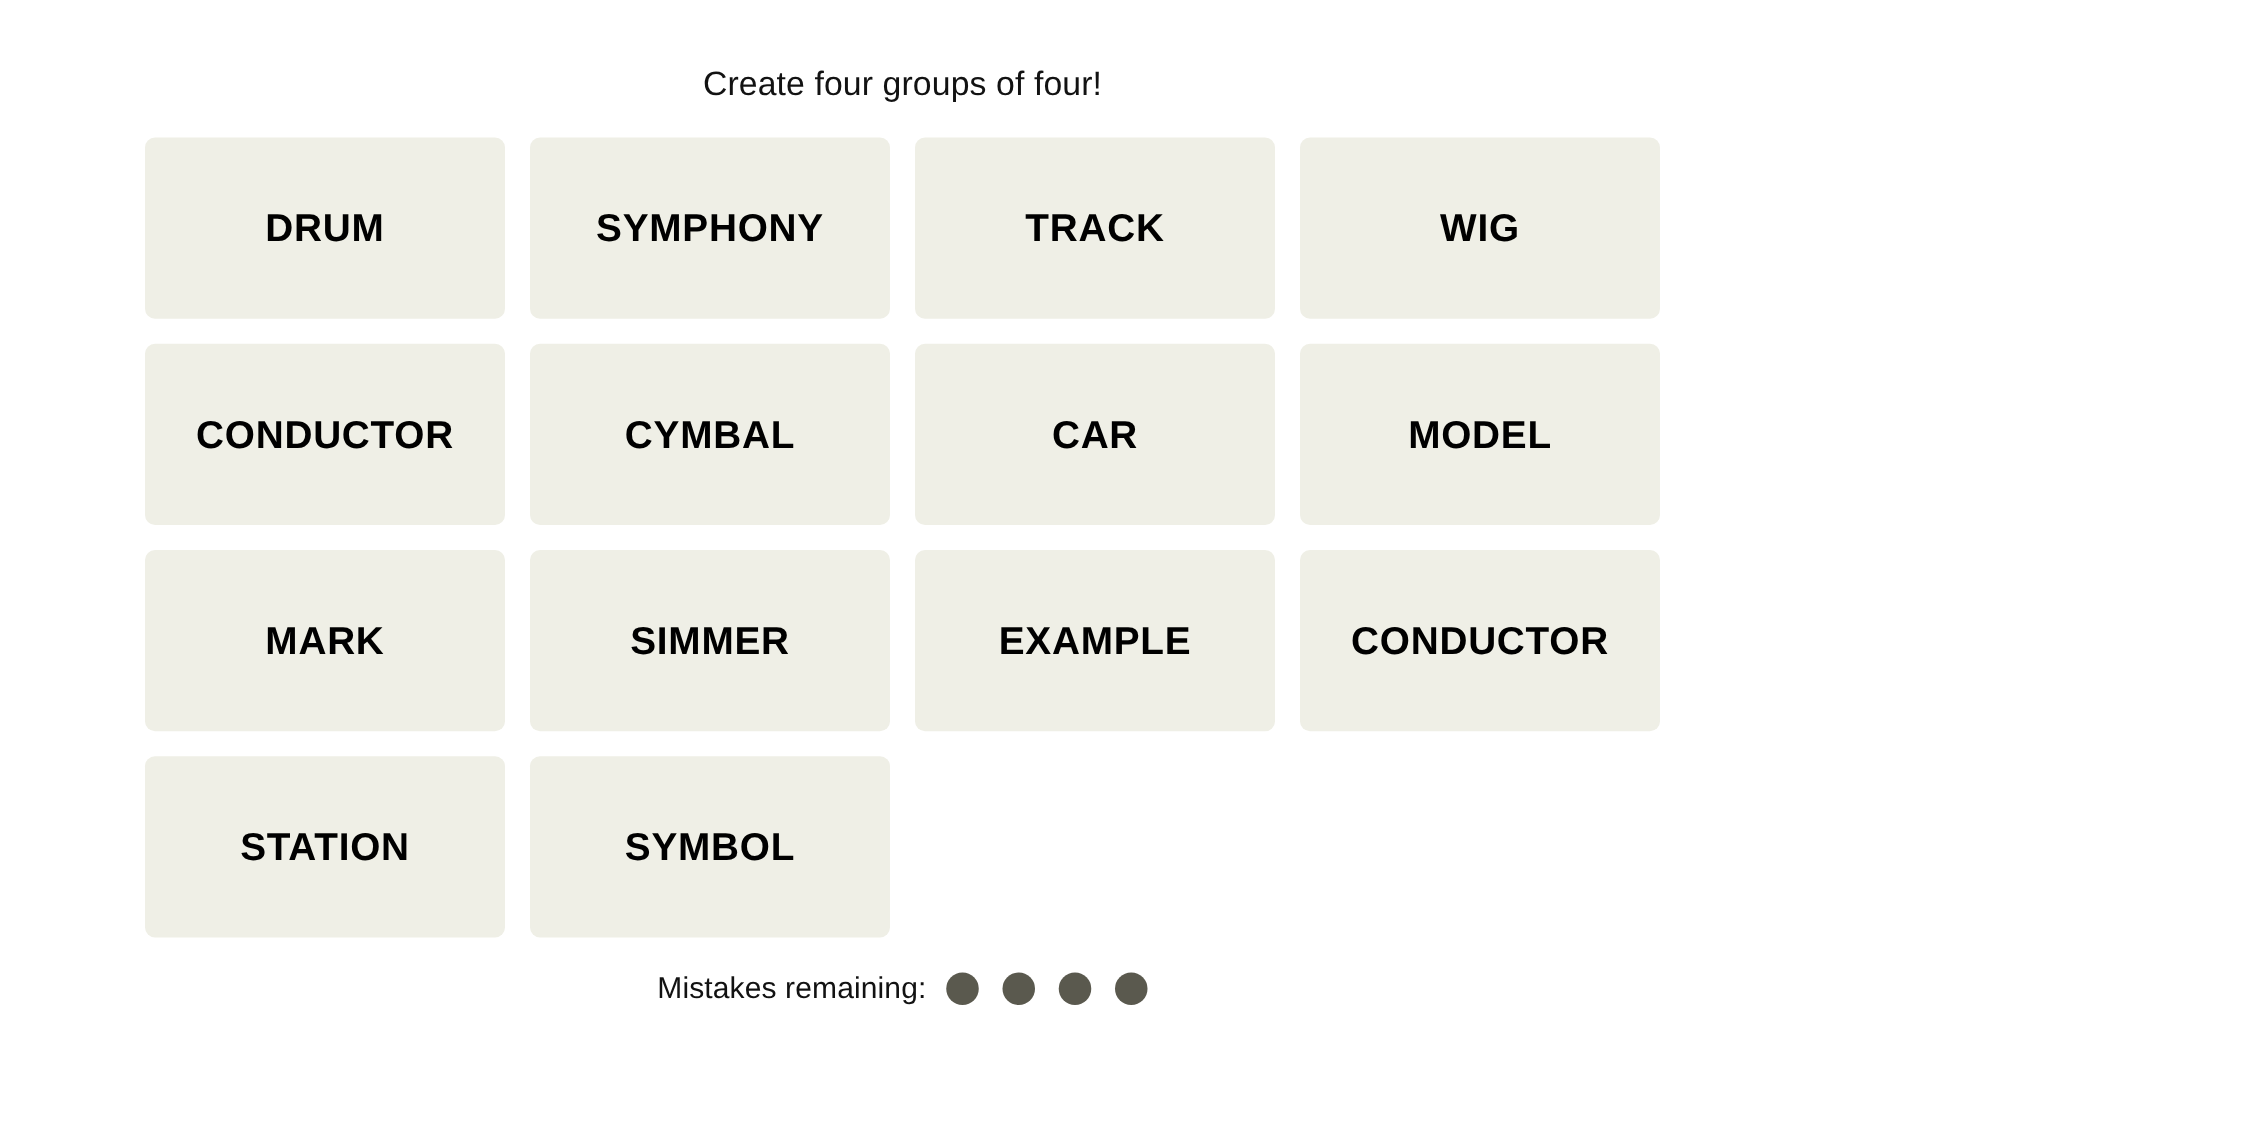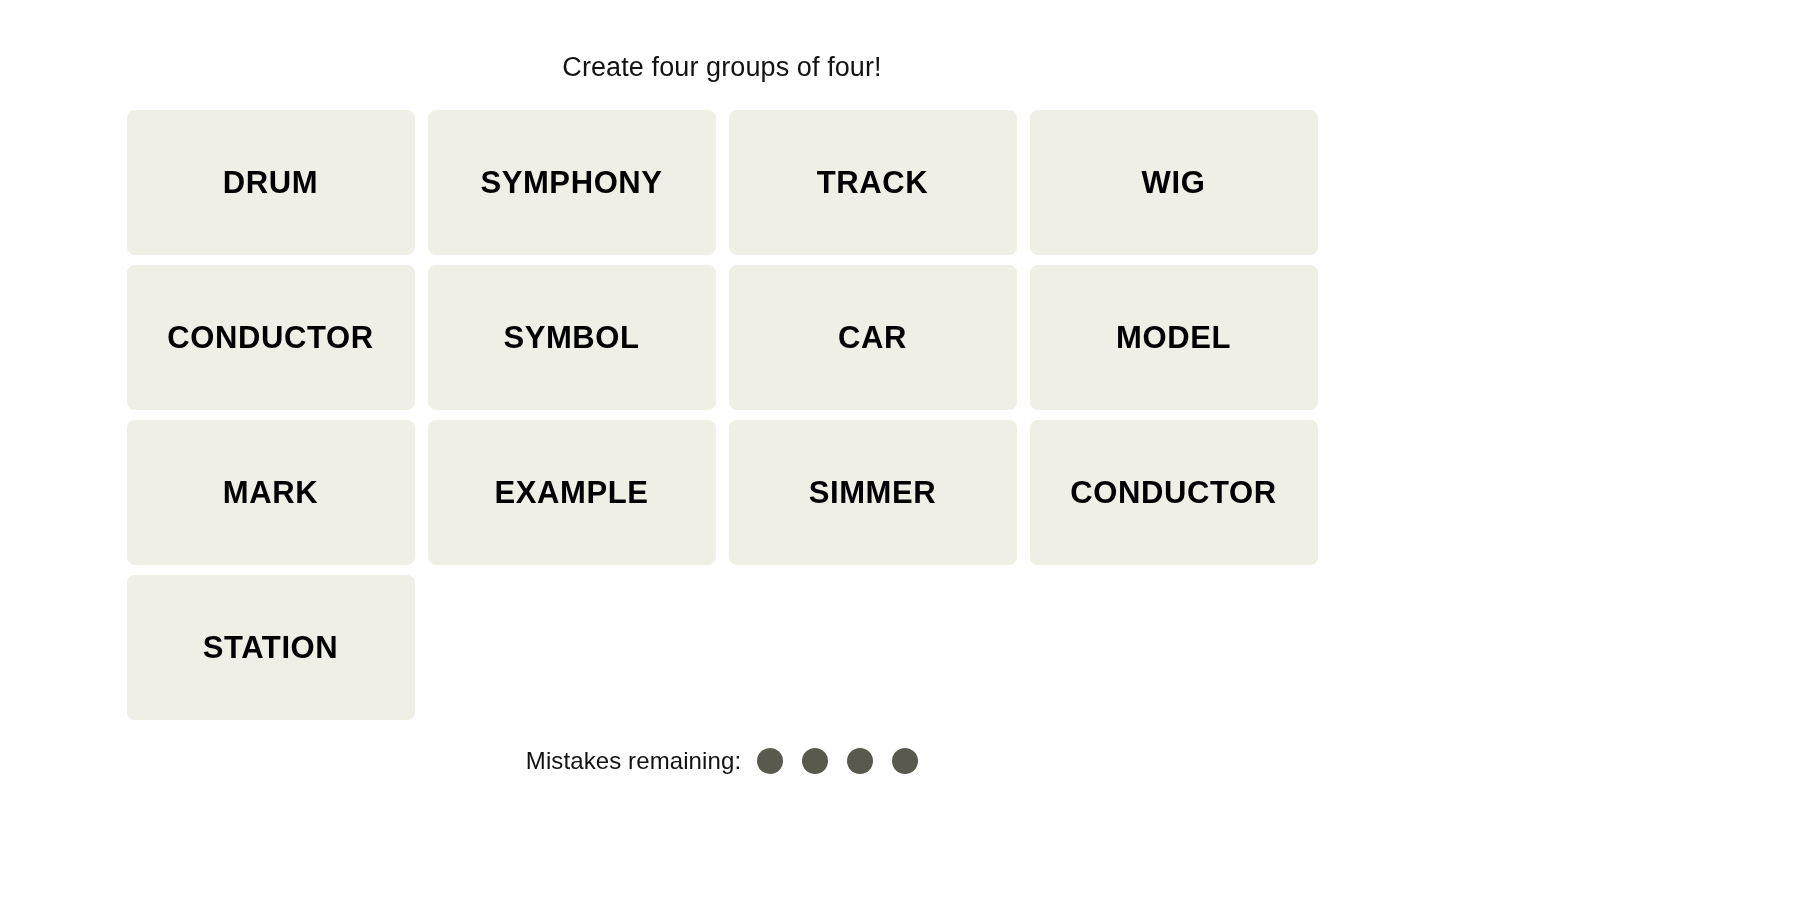--- a/index.html
+++ b/index.html
@@ -50,20 +50,21 @@
     width: 1200px;
     display: flex;
     justify-content: center;
   }
   .grid {
     display: grid;
     grid-template-columns: repeat(4, 288px);
     grid-template-rows: repeat(4, 145px);
     column-gap: 13px;
     row-gap: 10px;
+    gap: 20px;
   }
 
   .tile {
     background: #EFEFE6;
     border-radius: 8px;
     border: none;
     display: flex;
     align-items: center;
     justify-content: center;
     padding: 0;
@@ -133,42 +134,45 @@
         <button class="tile">
           <span class="tile-label">TRACK</span>
         </button>
         <button class="tile">
           <span class="tile-label">WIG</span>
         </button>
         <button class="tile">
           <span class="tile-label">CONDUCTOR</span>
         </button>
         <button class="tile">
-          <span class="tile-label">SYMBOL</span>
+          <span class="tile-label">CYMBAL</span>
         </button>
         <button class="tile">
           <span class="tile-label">CAR</span>
         </button>
         <button class="tile">
           <span class="tile-label">MODEL</span>
         </button>
         <button class="tile">
           <span class="tile-label">MARK</span>
         </button>
         <button class="tile">
-          <span class="tile-label">EXAMPLE</span>
+          <span class="tile-label">SIMMER</span>
         </button>
         <button class="tile">
-          <span class="tile-label">SIMMER</span>
+          <span class="tile-label">EXAMPLE</span>
         </button>
         <button class="tile">
           <span class="tile-label">CONDUCTOR</span>
         </button>
         <button class="tile">
           <span class="tile-label">STATION</span>
+        </button>
+        <button class="tile">
+          <span class="tile-label">SYMBOL</span>
         </button>
       </div>
   </div>
 
   <div class="mistakes-bar">
     <span class="mistakes-label">Mistakes remaining:</span>
     <span class="dots" id="mistake-dots">
         <span class="dot"></span>
         <span class="dot"></span>
         <span class="dot"></span>

